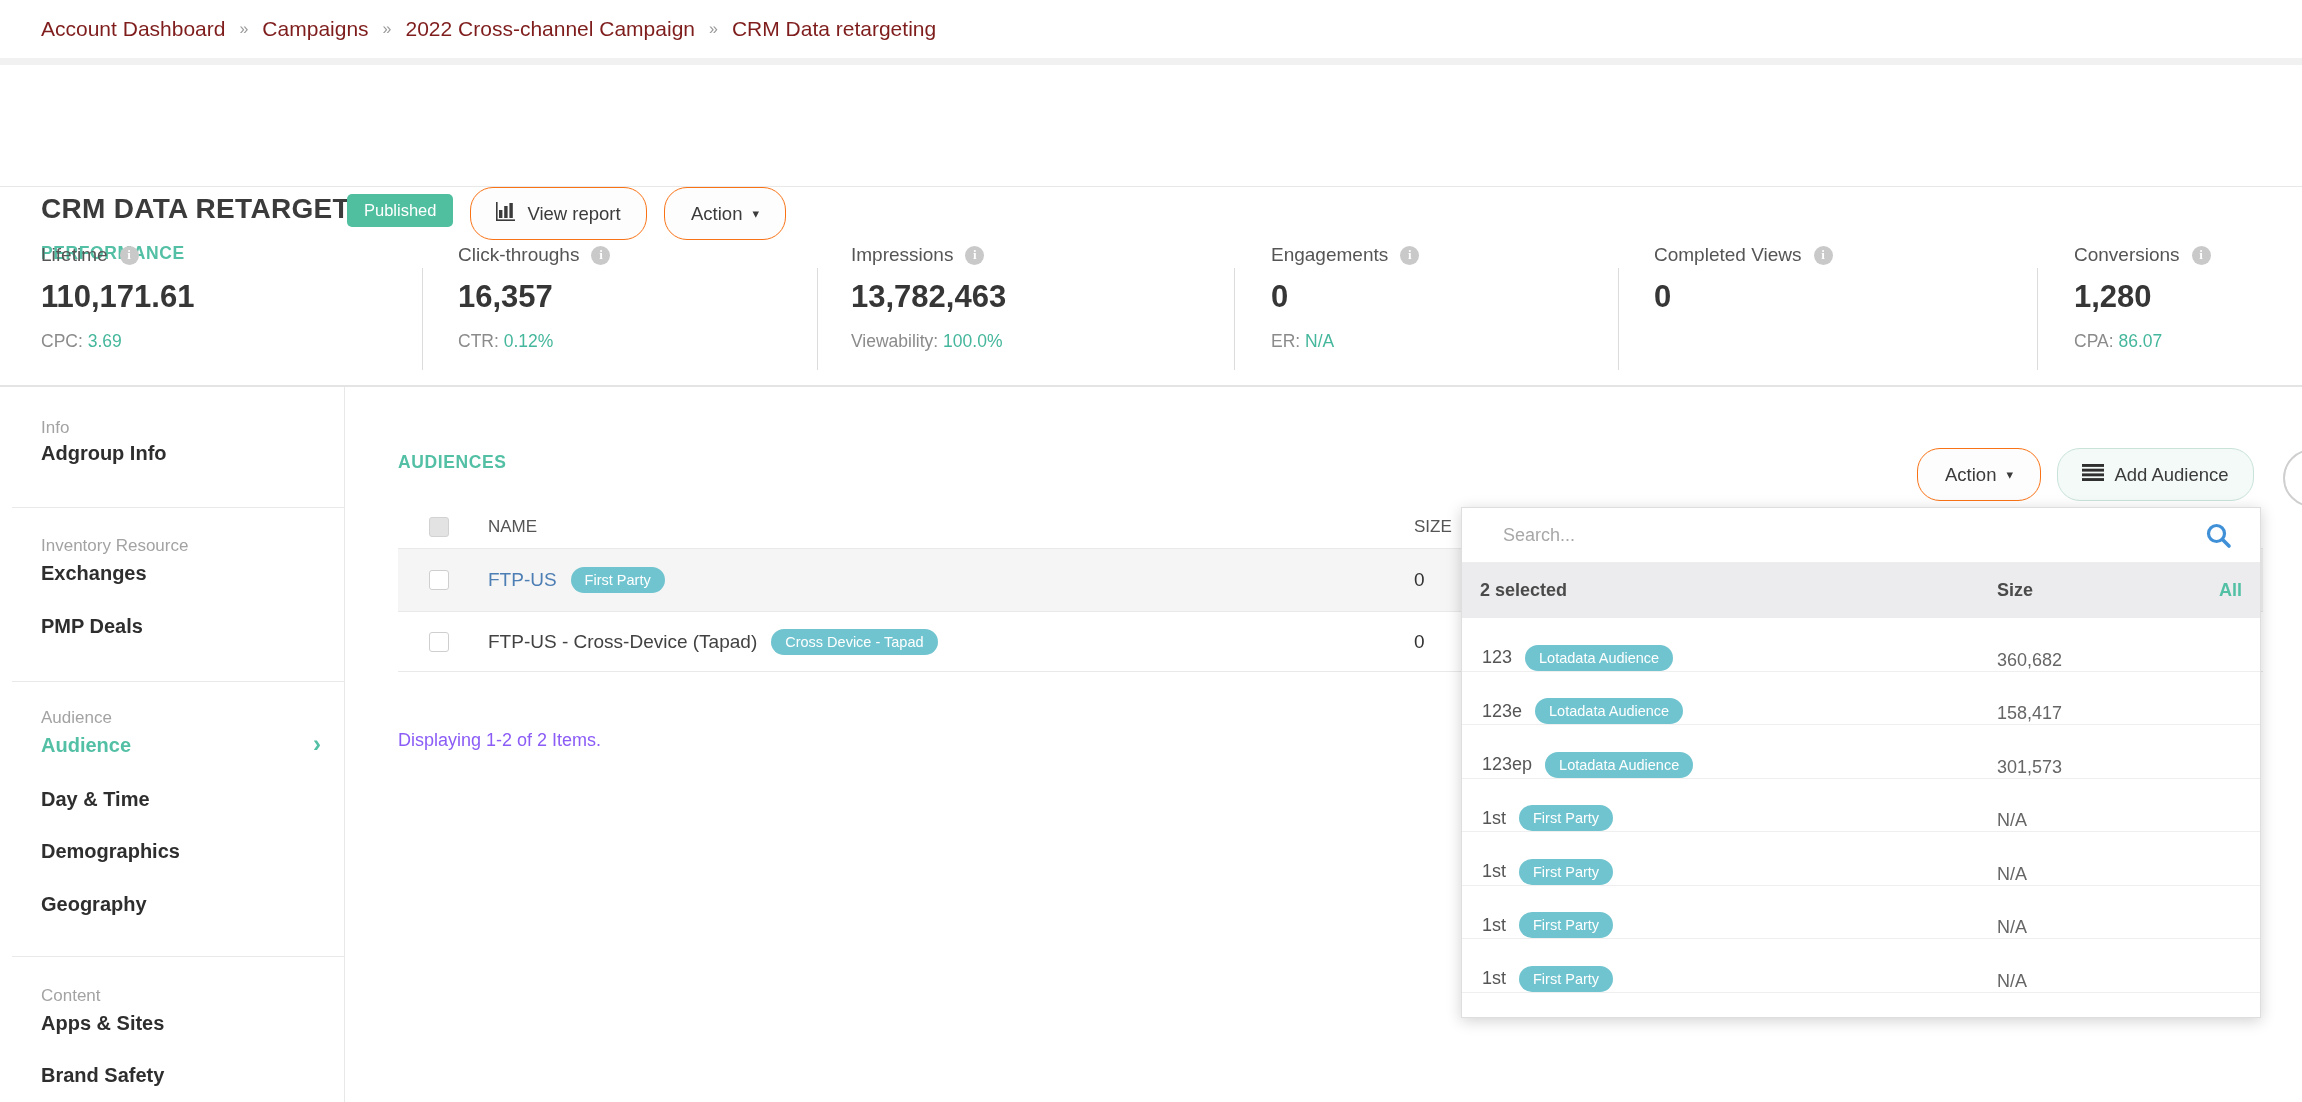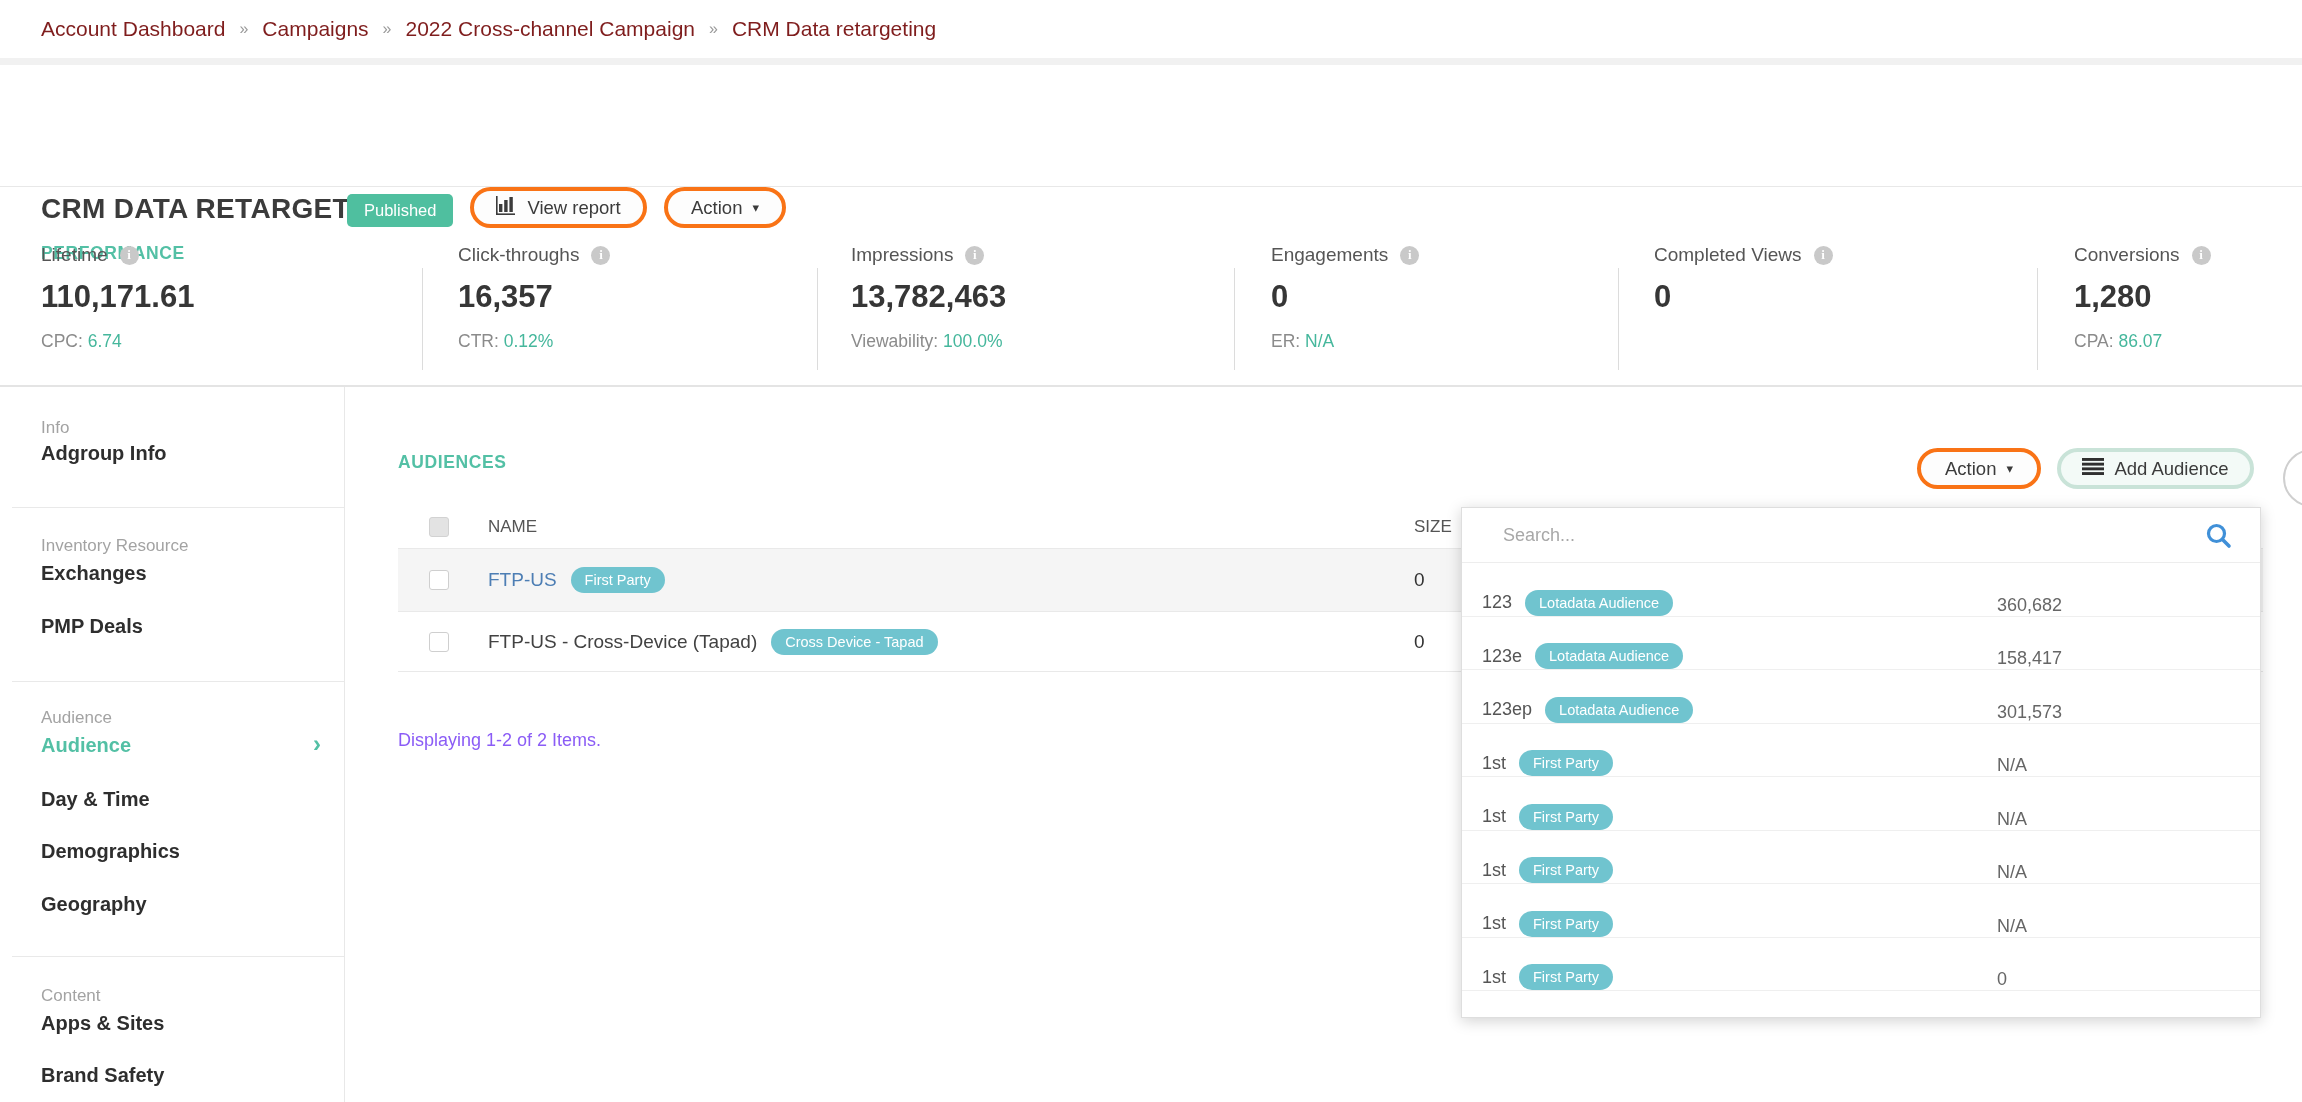--- a/index.html
+++ b/index.html
@@ -15,21 +15,21 @@
   .sep { color:#9a9a9a; font-size:16px; }
   .topband { position:absolute; top:58px; left:0; width:2302px; height:7px; background:#f1f1f1; }
 
   
   .page-header { position:absolute; top:65px; left:0; width:2302px; height:121px; background:#fff; }
   .page-title { position:absolute; left:41px; top:128px; font-size:28px; font-weight:bold;
     color:#3b3b3b; letter-spacing:0.3px; }
   .status-badge { position:absolute; left:347px; top:129px; height:33px; padding:0 17px;
     background:#4fbf9f; color:#fff; font-size:16.5px; border-radius:5px;
     display:inline-flex; align-items:center; }
-  .pill-btn { position:absolute; top:122px; height:41px; border:4px solid #f97316;
+  .pill-btn { position:absolute; top:122px; height:53px; border:1px solid #f97316;
     border-radius:23px; background:#fdfdfd; display:inline-flex; align-items:center;
     justify-content:center; gap:10px; font-size:18.5px; color:#3b3b3b; cursor:pointer;
     font-family:inherit; }
   .btn-view-report { left:470px; width:177px; }
   .btn-header-action { left:664px; width:122px; }
   .caret { font-size:13px; color:#3b3b3b; }
 
   .hr1 { position:absolute; top:186px; left:0; width:2302px; height:1px; background:#e8e8e8; }
   .hr2 { position:absolute; top:385px; left:0; width:2302px; height:2px; background:#e4e4e4; }
 
@@ -151,21 +151,21 @@
   <div class="hr1"></div>
 
   <div class="section-title perf-title">PERFORMANCE</div>
 
   <div class="metric" style="left:41px">
     <div class="m-label">
         <span>Lifetime</span>
         <span class="info-icon">i</span>
       </div>
     <div class="m-value">110,171.61</div>
-    <div class="m-sub"><span>CPC:</span> <span class="subval">6.74</span></div>
+    <div class="m-sub"><span>CPC:</span> <span class="subval">3.69</span></div>
   </div>
   <div class="vdiv" style="left:422px"></div>
 
   <div class="metric" style="left:458px">
     <div class="m-label">
         <span>Click-throughs</span>
         <span class="info-icon">i</span>
       </div>
     <div class="m-value">16,357</div>
     <div class="m-sub"><span>CTR:</span> <span class="subval">0.12%</span></div>
@@ -287,20 +287,25 @@
   <div class="dropdown">
     <div class="dd-search">
       <input type="text" placeholder="Search..." style="">
       <span class="search-icon">
         <svg width="27" height="27" viewBox="0 0 27 27">
             <circle cx="11.5" cy="11.5" r="8" fill="none" stroke="#4090d8" stroke-width="3.2"></circle>
             <line x1="17.5" y1="17.5" x2="24" y2="24" stroke="#4090d8" stroke-width="3.6" stroke-linecap="round"></line>
           </svg>
       </span>
     </div>
+    <div class="dd-header">
+      <span class="dd-selected">2 selected</span>
+      <span class="dd-size-col">Size</span>
+      <span class="dd-all">All</span>
+    </div>
 
     <div class="dd-row">
       <span class="dd-name">
           <span>123</span>
           <span class="badge">Lotadata Audience</span>
         </span>
       <span class="dd-sizeval">360,682</span>
     </div>
     <div class="dd-row">
       <span class="dd-name">

